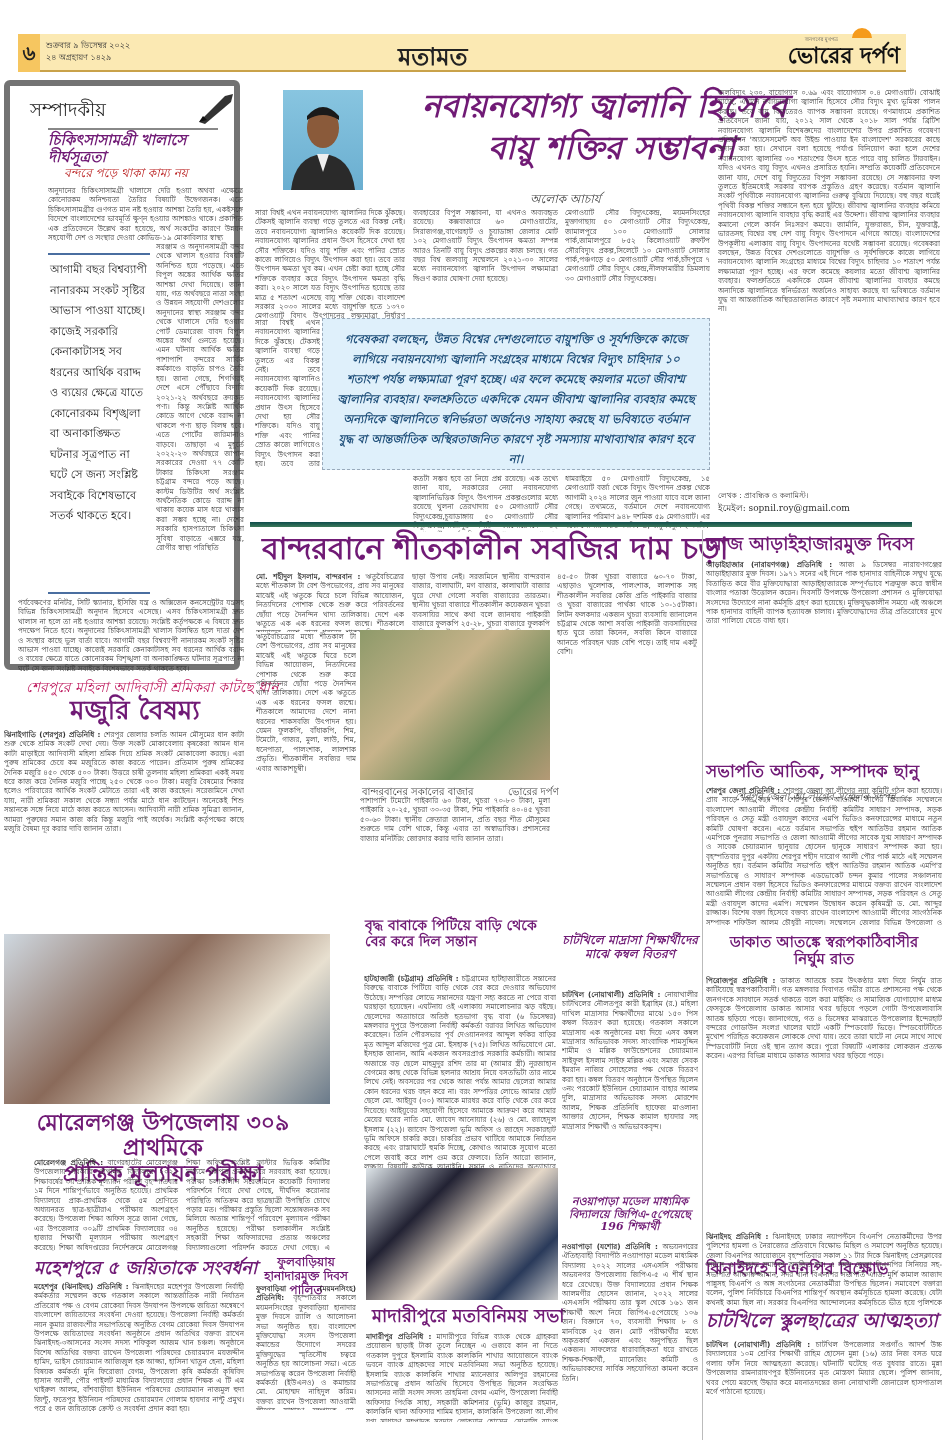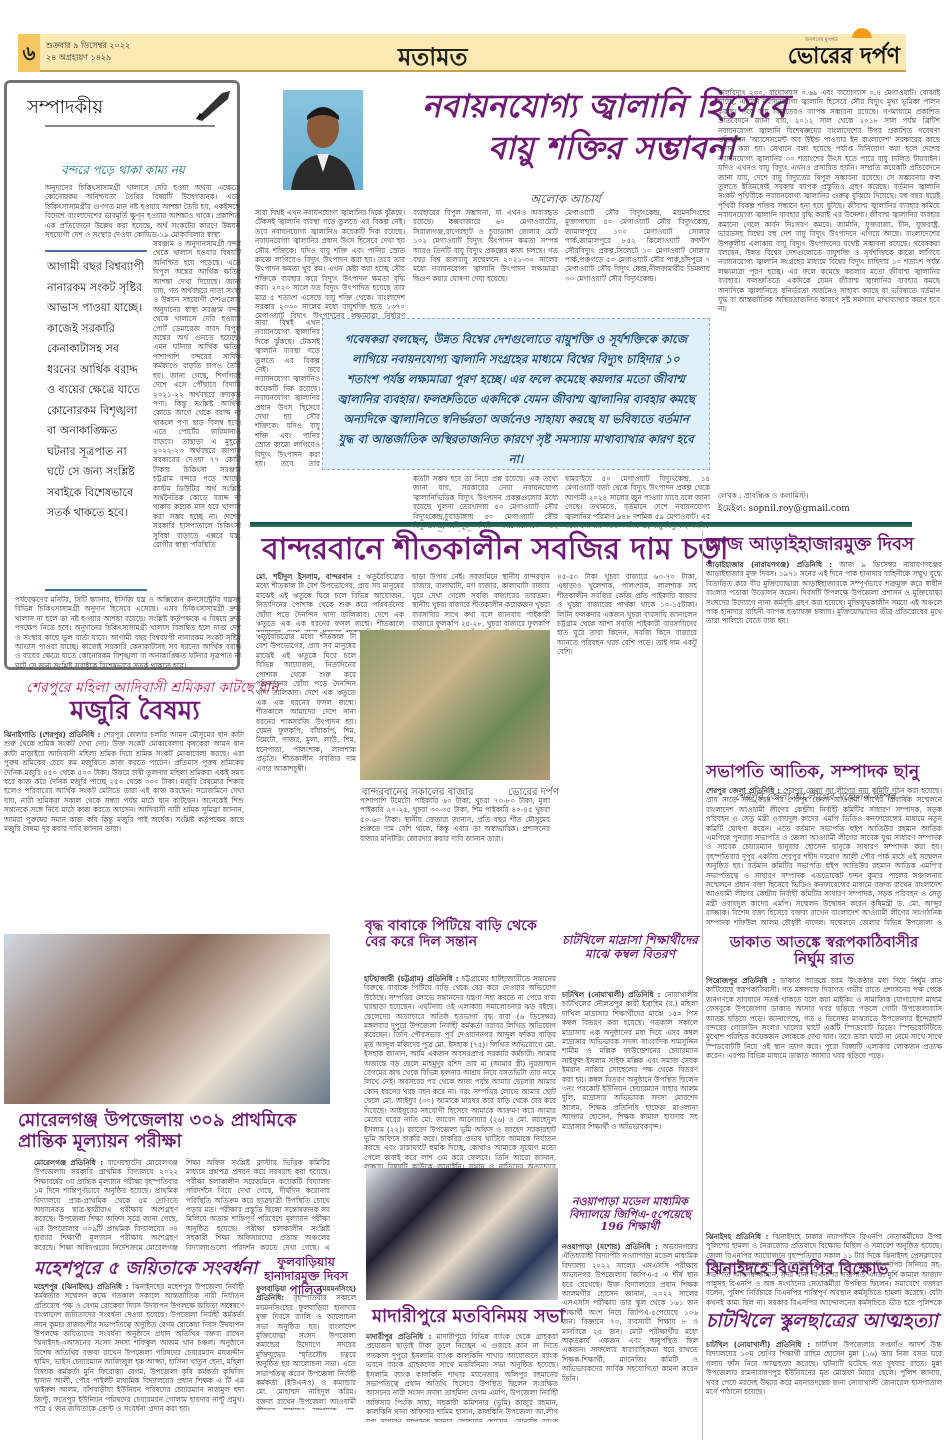--- a/index.html
+++ b/index.html
@@ -7,21 +7,21 @@
 .abs{position:absolute}
 .hdr{left:18px;top:34px;width:888px;height:38px;background:#fbe9b3;border-bottom:2px solid #c9a24a}
 .pgno{left:0;top:0;width:22px;height:38px;background:#f6c660;font-size:20px;font-weight:bold;text-align:center;line-height:38px;color:#222}
 .date{left:28px;top:6px;font-size:8px;line-height:12px;color:#333}
 .section{left:380px;top:4px;font-size:24px;font-weight:bold;font-family:"DejaVu Serif",serif;color:#222}
 .brand{right:6px;top:4px;font-size:22px;font-weight:bold;color:#111}
 .brand-tag{right:68px;top:2px;font-size:5px;color:#555}
 .sun{right:34px;top:-6px;width:20px;height:10px;background:#f59b1c;border-radius:10px 10px 0 0}
 .txt{font-size:7.2px;line-height:9.4px;color:#333;text-align:justify;overflow:hidden}
 .h1{font-weight:bold;color:#701a75;line-height:1.15;font-family:"DejaVu Serif",serif}
-.edbox{left:4px;top:80px;width:236px;height:590px;border:3px solid #737373;border-radius:6px}
+.edbox{left:4px;top:80px;width:236px;height:590px;border:6px solid #737373;border-radius:6px}
 .rule{height:2px;background:#4a6ea0}
 .photo{background:linear-gradient(#88c5e0,#6aaed0)}
 .quote{left:322px;top:318px;width:388px;height:152px;background:#dff0fb;border:1px dashed #9ab}
 .sepbar{height:5px;background:linear-gradient(#0e4c4c,#3d7a5a)}
 .vrule{width:1px;background:#bbb}
 .cap{font-size:10px;color:#444}
 .pic{background:linear-gradient(135deg,#8e9a6a,#c7b38a 40%,#6f8a58 70%,#b59a76)}
 .pic2{background:linear-gradient(135deg,#cfd8e0,#8a6a5a 40%,#e8e0d0 70%,#6a7a8a)}
 .pic3{background:linear-gradient(135deg,#dfe6ea,#223 30%,#e5d8c8 55%,#2a3a5a 80%,#ccc)}
 .email{font-family:"DejaVu Serif",serif}
@@ -41,21 +41,22 @@
   <div class="abs brand">ভোরের দর্পণ</div>
 </div>
 
 <div class="abs edbox">
   <div class="abs" style="left:20px;top:10px;font-size:18px;font-family:'DejaVu Serif',serif;color:#222">সম্পাদকীয়</div>
   <svg class="abs" style="left:185px;top:4px" width="42" height="36">
       <path d="M4 32 L30 6 L38 4 L36 12 L10 34 Z" fill="#333"></path>
       <path d="M4 32 L12 30 L8 26Z" fill="#111"></path>
     </svg>
   <div class="abs" style="left:38px;top:42px;width:170px;height:2px;background:#888"></div>
-  <div class="abs" style="left:54px;top:78px;font-size:12px;color:#0f766e;font-style:italic">বন্দরে পড়ে থাকা কাম্য নয়</div>
+  <div class="abs h1" style="left:38px;top:46px;width:200px;font-size:15px;font-style:italic">চিকিৎসাসামগ্রী খালাসে দীর্ঘসূত্রতা</div>
+  <div class="abs" style="left:54px;top:78px;font-size:12px;color:#b91c1c;font-style:italic">বন্দরে পড়ে থাকা কাম্য নয়</div>
   <div class="abs txt" style="left:38px;top:100px;width:195px;height:56px">অনুদানের চিকিৎসাসামগ্রী খালাসে দেরি হওয়া অথবা এক্ষেত্রে কোনোরকম অনিশ্চয়তা তৈরির বিষয়টি উদ্বেগজনক। এতে চিকিৎসাসামগ্রীর গুণগত মান নষ্ট হওয়ার আশঙ্কা তৈরি হয়, একইসঙ্গে বিদেশে বাংলাদেশের ভাবমূর্তি ক্ষুণ্ন হওয়ার আশঙ্কাও থাকে। প্রকাশিত এক প্রতিবেদনে উল্লেখ করা হয়েছে, অর্থ সংকটের কারণে উন্নয়ন সহযোগী দেশ ও সংস্থার দেওয়া কোভিড-১৯ মোকাবিলার স্বাস্থ্য</div>
   <div class="abs rule" style="left:38px;top:167px;width:102px"></div>
   <div class="abs" style="left:40px;top:174px;width:100px;font-size:11px;line-height:20.5px;color:#222">আগামী বছর বিশ্বব্যাপী নানারকম সংকট সৃষ্টির আভাস পাওয়া যাচ্ছে। কাজেই সরকারি কেনাকাটাসহ সব ধরনের আর্থিক বরাদ্দ ও ব্যয়ের ক্ষেত্রে যাতে কোনোরকম বিশৃঙ্খলা বা অনাকাঙ্ক্ষিত ঘটনার সূত্রপাত না ঘটে সে জন্য সংশ্লিষ্ট সবাইকে বিশেষভাবে সতর্ক থাকতে হবে।</div>
   <div class="abs rule" style="left:38px;top:506px;width:102px"></div>
   <div class="abs txt" style="left:146px;top:156px;width:88px;height:352px">সরঞ্জাম ও অনুদানসামগ্রী বন্দর থেকে খালাস হওয়ার বিষয়টি অনিশ্চিত হয়ে পড়েছে। এতে বিপুল অঙ্কের আর্থিক ক্ষতির আশঙ্কা দেখা দিয়েছে। জানা যায়, গত অর্থবছরে নাতা সংস্থা ও উন্নয়ন সহযোগী দেশগুলোর অনুদানের স্বাস্থ্য সরঞ্জাম বন্দর থেকে খালাসে দেরি হওয়ায় পোর্ট ডেমারেজ বাবদ বিপুল অঙ্কের অর্থ গুনতে হয়েছে। এমন ঘটনায় আর্থিক ক্ষতির পাশাপাশি বন্দরের সার্বিক কর্মকাণ্ডে বাড়তি চাপও তৈরি হয়। জানা গেছে, শিগগিরই দেশে এসে পৌঁছাবে বিদায়ি ২০২১-২২ অর্থবছরে ক্রয়কৃত পণ্য। কিন্তু সংশ্লিষ্ট আর্থিক কোডে আগে থেকে বরাদ্দ না থাকলে পণ্য ছাড় বিলম্ব হবে। এতে পোর্টের জরিমানাও বাড়বে। তাছাড়া এ মুহূর্তে ২০২২-২৩ অর্থবছরে জাপান সরকারের দেওয়া ৭৭ কোটি টাকার চিকিৎসা সরঞ্জাম চট্টগ্রাম বন্দরে পড়ে আছে। কাস্টম ডিউটির অর্থ সংশ্লিষ্ট অর্থনৈতিক কোডে বরাদ্দ না থাকায় কয়েক মাস ধরে খালাস করা সম্ভব হচ্ছে না। দেশের সরকারি হাসপাতালে চিকিৎসা সুবিধা বাড়াতে এক্সরে যন্ত্র, রোগীর স্বাস্থ্য পরিস্থিতি</div>
   <div class="abs txt" style="left:8px;top:512px;width:226px;height:74px">পর্যবেক্ষণের মনিটর, সিটি স্ক্যানার, ইসিজি যন্ত্র ও অক্সিজেন কনসেন্ট্রেটর যন্ত্রসহ বিভিন্ন চিকিৎসাসামগ্রী অনুদান হিসেবে এসেছে। এসব চিকিৎসাসামগ্রী দ্রুত খালাস না হলে তা নষ্ট হওয়ার আশঙ্কা রয়েছে। সংশ্লিষ্ট কর্তৃপক্ষকে এ বিষয়ে দ্রুত পদক্ষেপ নিতে হবে। অনুদানের চিকিৎসাসামগ্রী খালাস বিলম্বিত হলে দাতা দেশ ও সংস্থার কাছে ভুল বার্তা যাবে। আগামী বছর বিশ্বব্যাপী নানারকম সংকট সৃষ্টির আভাস পাওয়া যাচ্ছে। কাজেই সরকারি কেনাকাটাসহ সব ধরনের আর্থিক বরাদ্দ ও ব্যয়ের ক্ষেত্রে যাতে কোনোরকম বিশৃঙ্খলা বা অনাকাঙ্ক্ষিত ঘটনার সূত্রপাত না ঘটে সে জন্য সংশ্লিষ্ট সবাইকে বিশেষভাবে সতর্ক থাকতে হবে।</div>
 </div>
 
 <div class="abs photo" style="left:283px;top:90px;width:80px;height:100px">
   <svg width="80" height="100">
@@ -139,21 +140,21 @@
 
 <div class="abs h1" style="left:706px;top:934px;width:236px;text-align:center;font-size:15px">
   <div>ডাকাত আতঙ্কে স্বরূপকাঠিবাসীর</div>
   <div>নির্ঘুম রাত</div>
 </div>
 <div class="abs txt" style="left:706px;top:976px;width:236px;height:230px">
   <b>পিরোজপুর প্রতিনিধি :</b>
   <span>ডাকাত আতঙ্কে চরম উৎকণ্ঠার মধ্য দিয়ে নির্ঘুম রাত কাটিয়েছে স্বরূপকাঠিবাসী। গত মঙ্গলবার দিবাগত গভীর রাতে প্রশাসনের পক্ষ থেকে জনগণকে সাবধানে সতর্ক থাকতে বলে করা মাইকিং ও সামাজিক যোগাযোগ মাধ্যম ফেসবুকে উপজেলায় ডাকাত আসার খবর ছড়িয়ে পড়লে গোটা উপজেলাবাসি আতঙ্ক ছড়িয়ে পড়ে। জানাগেছে, গত ৪ ডিসেম্বর মাঝরাতে উপজেলার ইন্দেরহাট বন্দরের গোডাউন সংলগ্ন খালের ঘাটে একটি স্পিডবোট ভিড়ে। স্পিডবোটটিতে মুখোশ পরিহিত কয়েকজন লোককে দেখা যায়। তবে তারা ঘাটে না নেমে সাথে সাথে স্পিডবোটটি নিয়ে ওই স্থান ত্যাগ করে। পুরো বিষয়টি এলাকার লোকজন প্রত্যক্ষ করেন। এরপর বিভিন্ন মাধ্যমে ডাকাত আসার খবর ছড়িয়ে পড়ে।</span>
 </div>
 
-<div class="abs h1" style="left:18px;top:1110px;width:326px;text-align:left;font-size:18px">
+<div class="abs h1" style="left:0;top:1110px;width:326px;text-align:center;font-size:22px">
   <div>মোরেলগঞ্জ উপজেলায় ৩০৯ প্রাথমিকে</div>
   <div>প্রান্তিক মূল্যায়ন পরীক্ষা</div>
 </div>
 <div class="abs txt" style="left:34px;top:1158px;width:296px;height:96px;column-count:2;column-gap:8px">
   <b>মোরেলগঞ্জ প্রতিনিধি :</b>
   <span>বাগেরহাটের মোরেলগঞ্জ উপজেলায় সরকারি প্রাথমিক বিদ্যালয়ে ২০২২ শিক্ষাবর্ষের ৩য় প্রান্তিক মূল্যায়ন পরীক্ষা বৃহস্পতিবার ১ম দিনে শান্তিপূর্ণভাবে অনুষ্ঠিত হয়েছে। প্রাথমিক বিদ্যালয়ে প্রাক-প্রাথমিক থেকে ৫ম শ্রেণিতে অধ্যয়নরত ছাত্র-ছাত্রীরাএ পরীক্ষায় অংশগ্রহণ করেছে। উপজেলা শিক্ষা অফিস সূত্রে জানা গেছে, এর উপজেলার ৩০৯টি প্রাথমিক বিদ্যালয়ের ৩৪ হাজার শিক্ষার্থী মূল্যায়ন পরীক্ষায় অংশগ্রহণ করেছে। শিক্ষা অধিদপ্তরের নির্দেশক্রমে মোরেলগঞ্জ শিক্ষা অফিস সংশ্লিষ্ট ক্লাস্টার ভিত্তিক কমিটির মাধ্যমে প্রশ্নপত্র প্রনয়ন করে সরবরাহ করা হয়েছে। পরীক্ষা চলাকালীন সরেজমিনে কয়েকটি বিদ্যালয় পরিদর্শনে গিয়ে দেখা গেছে, দীর্ঘদিন করোনার পরিস্থিতি অতিক্রম করে ছাত্রছাত্রী উপস্থিতি চোখে পড়ার মত। পরীক্ষার প্রস্তুতি ছিলো সন্তোষজনক সব মিলিয়ে অত্যন্ত শান্তিপূর্ণ পরিবেশে মূল্যায়ন পরীক্ষা অনুষ্ঠিত হয়েছে। পরীক্ষা চলাকালীন সংশ্লিষ্ট সহকারী শিক্ষা অফিসারদের প্রত্যন্ত অঞ্চলের বিদ্যালয়গুলো পরিদর্শন করতে দেখা গেছে। এ ব্যাপারে উপজেলা প্রাথমিক শিক্ষা অফিসার মো. জালাল উদ্দিন খান বলেন, অধিদপ্তরের নির্দেশনা মতে ক্লাস্টার ওয়ারী প্রশ্নপত্র প্রনয়ন করে ফটোকপির মাধ্যমে সরবরাহ করা হয়েছে এবং সহকারী শিক্ষা অফিসারদের কে পরীক্ষা চলাকালীন বিদ্যালয়গুলো পরিদর্শন করে সুষ্ঠভাবে পরীক্ষা গ্রহনের নির্দেশনা দেয়া হয়েছে।</span>
 </div>
 
 <div class="abs h1" style="left:34px;top:1258px;font-size:18px;font-style:italic">মহেশপুরে ৫ জয়িতাকে সংবর্ধনা</div>
 <div class="abs txt" style="left:34px;top:1282px;width:210px;height:140px">

